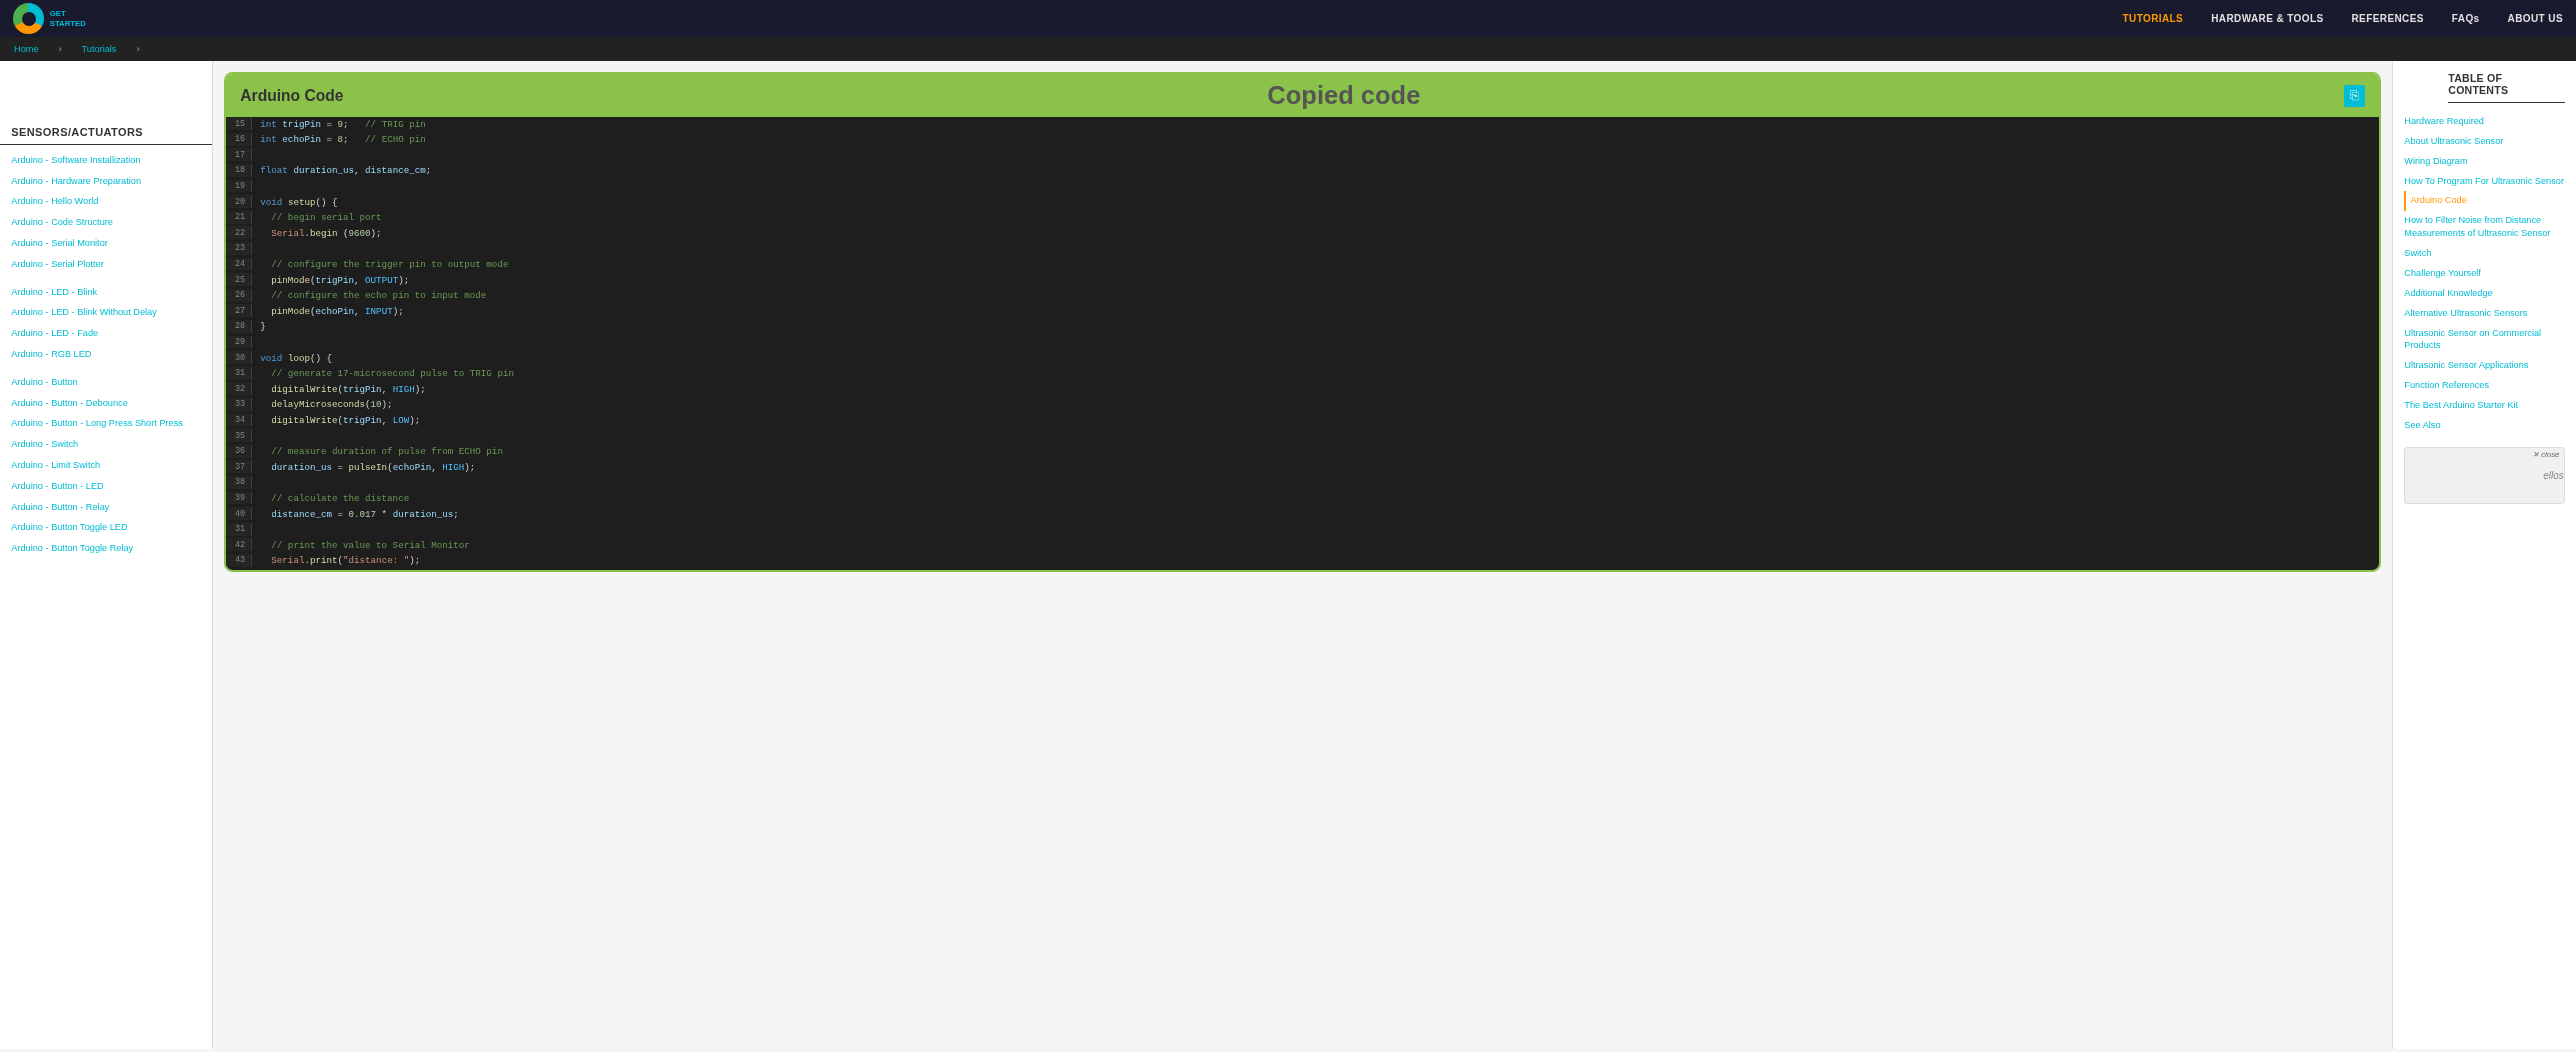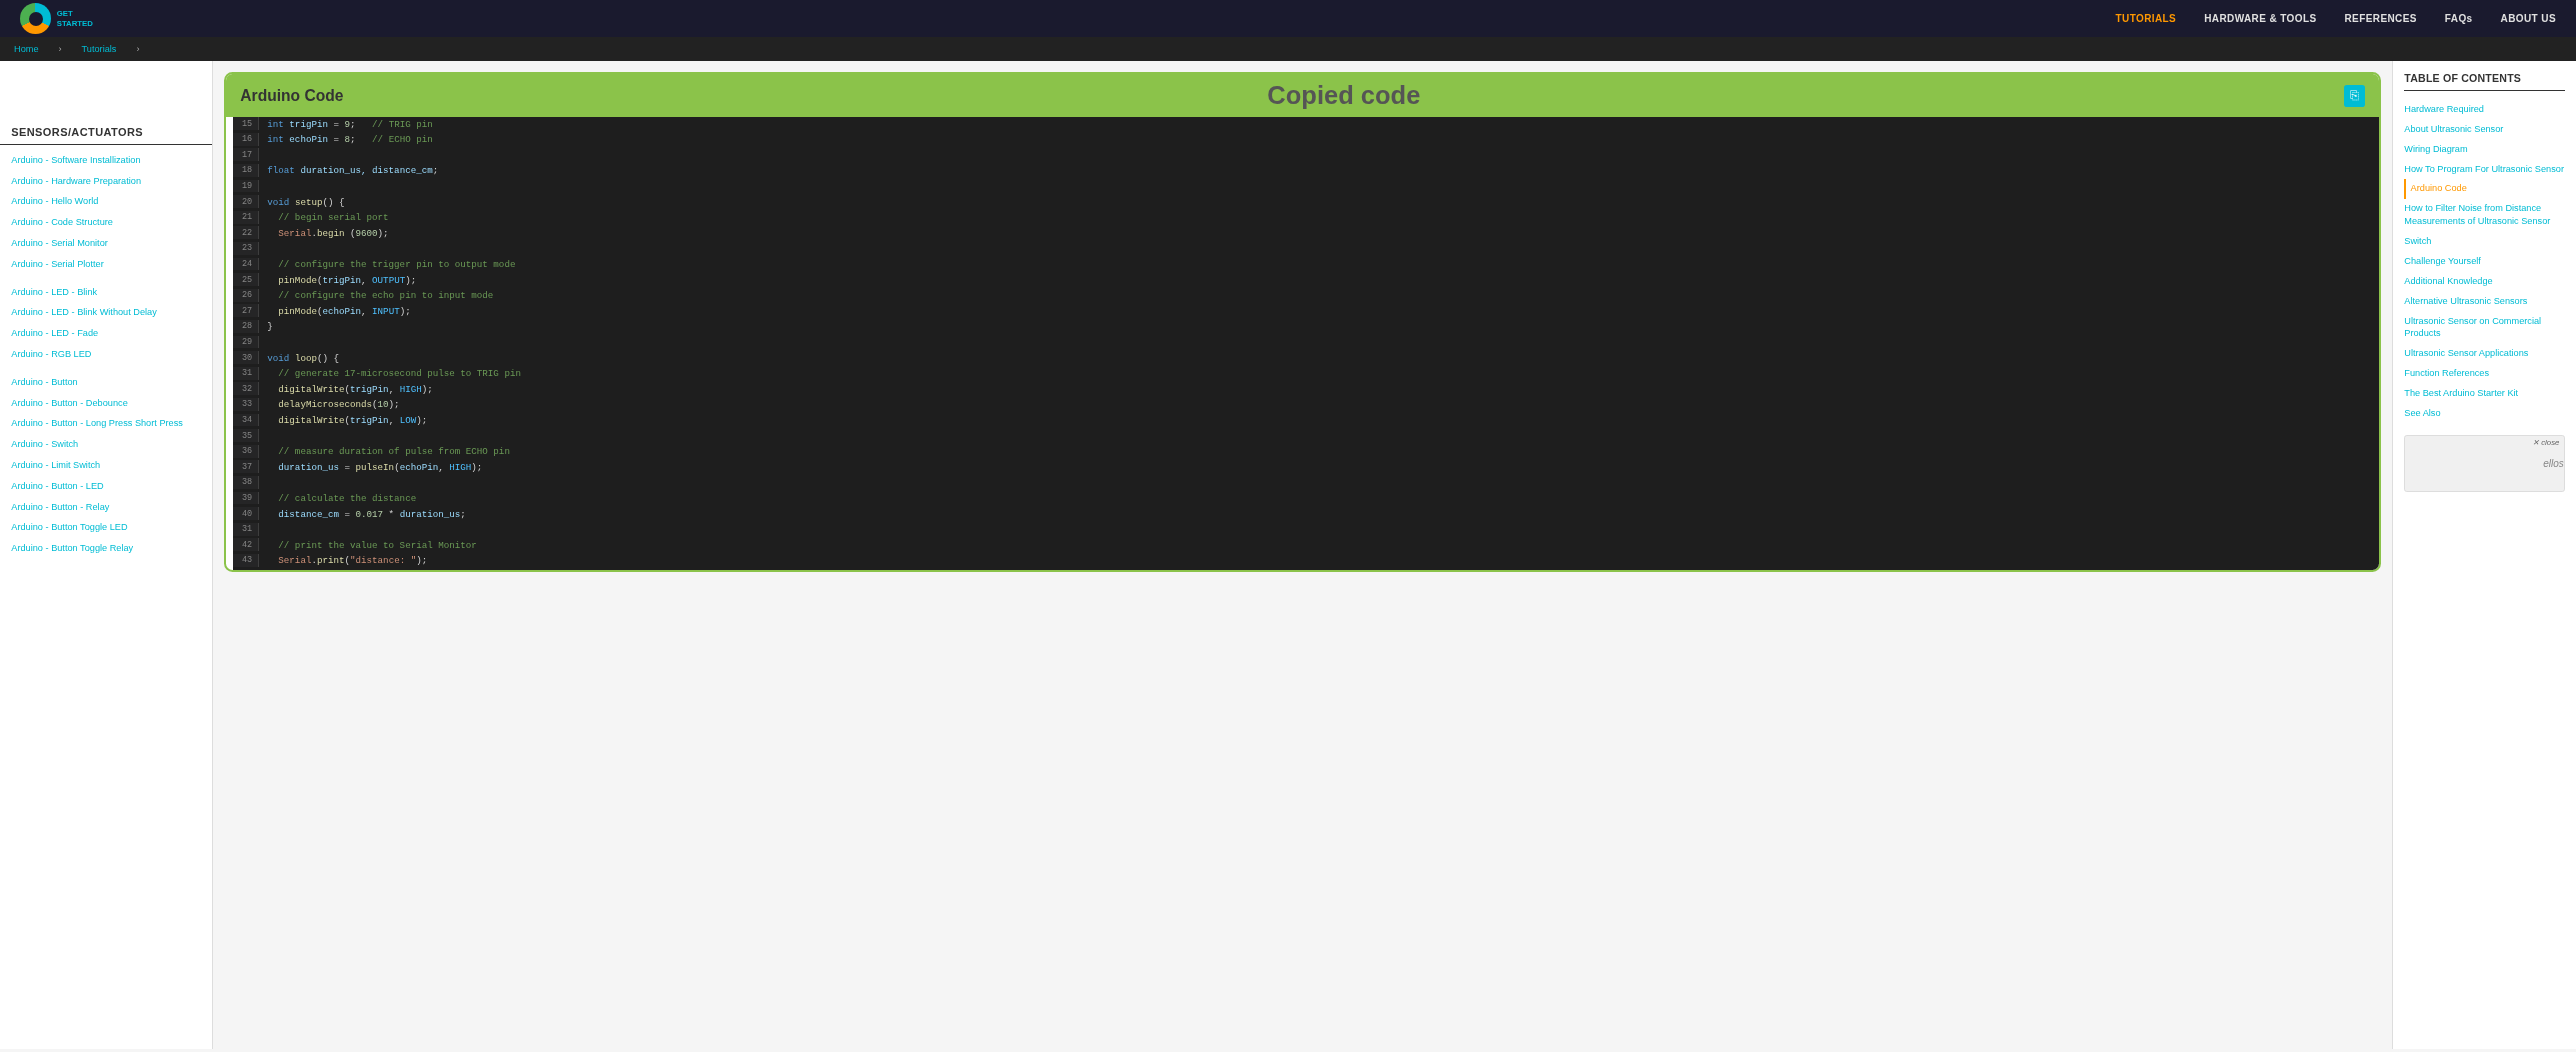--- a/index.html
+++ b/index.html
@@ -3,21 +3,21 @@
   <meta charset="utf-8">
   <style>
     * { margin: 0; padding: 0; box-sizing: border-box; }
     body { font-family: Arial, sans-serif; font-size: 10px; background: #f5f5f5; }
 
     
     .navbar {
       background: #1a1a2e;
       display: flex;
       align-items: center;
-      padding: 0 20px;
+      padding: 0 13px;
       height: 37px;
     }
     .navbar-logo {
       display: flex;
       align-items: center;
       margin-right: auto;
     }
     .logo-circle {
       width: 31px; height: 31px;
       border-radius: 50%;
@@ -196,20 +196,21 @@
       padding: 11.3px;
     }
     .toc-title {
       font-size: 10.6px;
       font-weight: bold;
       color: #333;
       margin-bottom: 8.5px;
       padding-bottom: 5.7px;
       border-bottom: 1.4px solid #333;
       letter-spacing: 0.2px;
+      margin-left: 44px;
     }
     .toc-link {
       display: block;
       padding: 3.5px 0;
       color: #00bcd4;
       text-decoration: none;
       font-size: 9.2px;
       line-height: 1.4;
     }
     .toc-link.active {
@@ -302,21 +303,21 @@
 
   <main class="main-content">
     <div class="code-container">
       <div class="code-header">
         <span class="code-title">Arduino Code</span>
         <span class="copied-label">Copied code</span>
         <button class="copy-btn" title="Copy code">
           <span>⎘</span>
         </button>
       </div>
-      <div class="code-body" id="code-lines-el" style="position:relative;margin-left:7px;">
+      <div class="code-body" id="code-lines-el" style="position:relative;">
       <div class="code-line">
             <span class="line-num">15</span>
             <span class="line-code"><span class="kw">int </span><span class="var">trigPin</span> = <span class="num">9</span>;   <span class="cm">// TRIG pin</span></span>
           </div>
           <div class="code-line">
             <span class="line-num">16</span>
             <span class="line-code"><span class="kw">int </span><span class="var">echoPin</span> = <span class="num">8</span>;   <span class="cm">// ECHO pin</span></span>
           </div>
           <div class="code-line">
             <span class="line-num">17</span>

